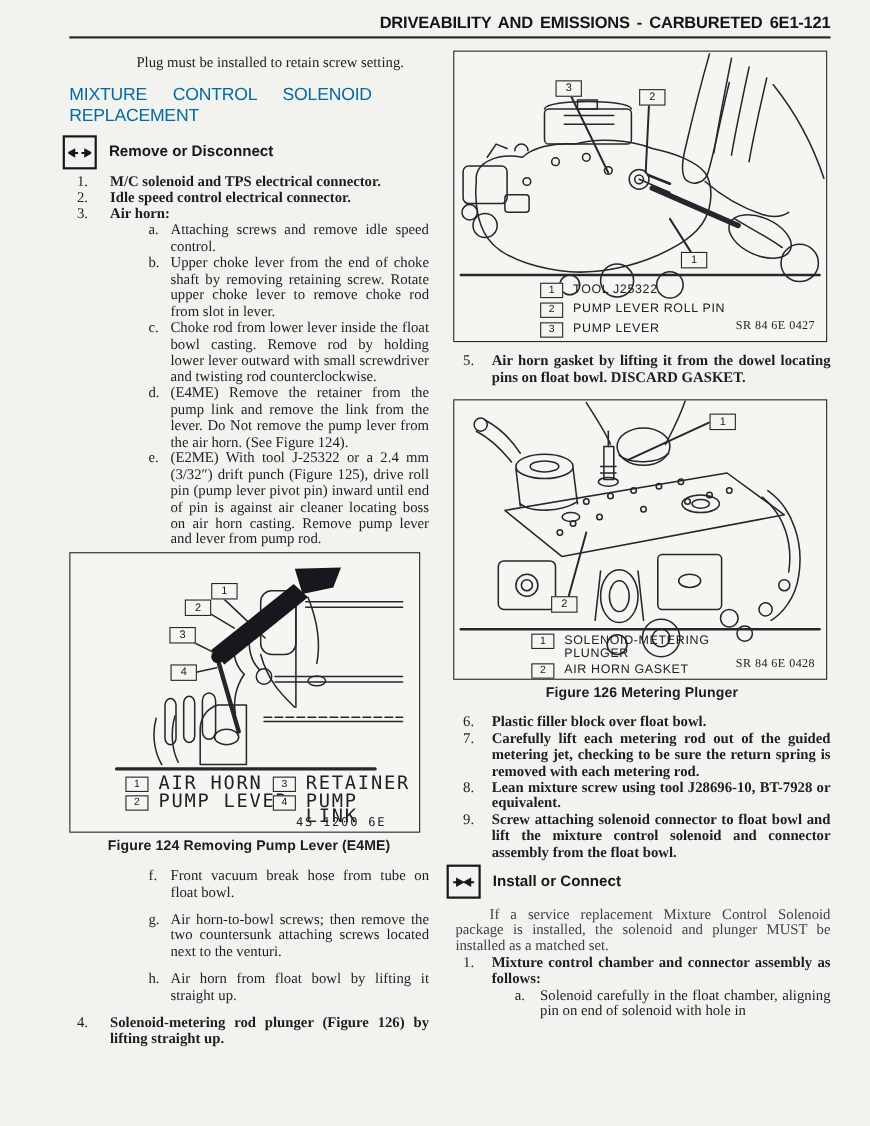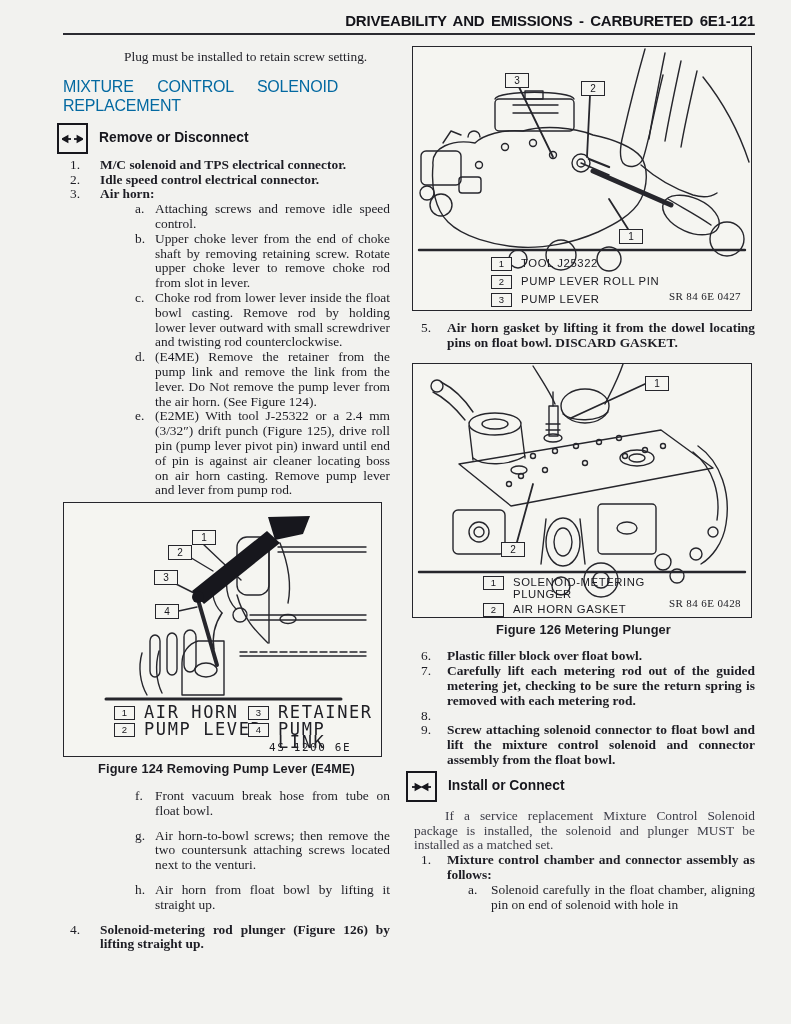--- a/index.html
+++ b/index.html
@@ -392,20 +392,21 @@
       <div class="step stepR">
         <span class="num">6.</span>
         <span class="txt">Plastic filler block over float bowl.</span>
       </div>
       <div class="step stepR">
         <span class="num">7.</span>
         <span class="txt">Carefully lift each metering rod out of the guided metering jet, checking to be sure the return spring is removed with each metering rod.</span>
       </div>
       <div class="step stepR">
         <span class="num">8.</span>
+        <span class="txt">Lean mixture screw using tool J28696-10, BT-7928 or equivalent.</span>
       </div>
       <div class="step stepR">
         <span class="num">9.</span>
         <span class="txt">Screw attaching solenoid connector to float bowl and lift the mixture control solenoid and connector assembly from the float bowl.</span>
       </div>
     </div>
 
     <div class="action mt4">
       <span class="abox">
         <svg width="21" height="12" viewBox="0 0 21 12">

